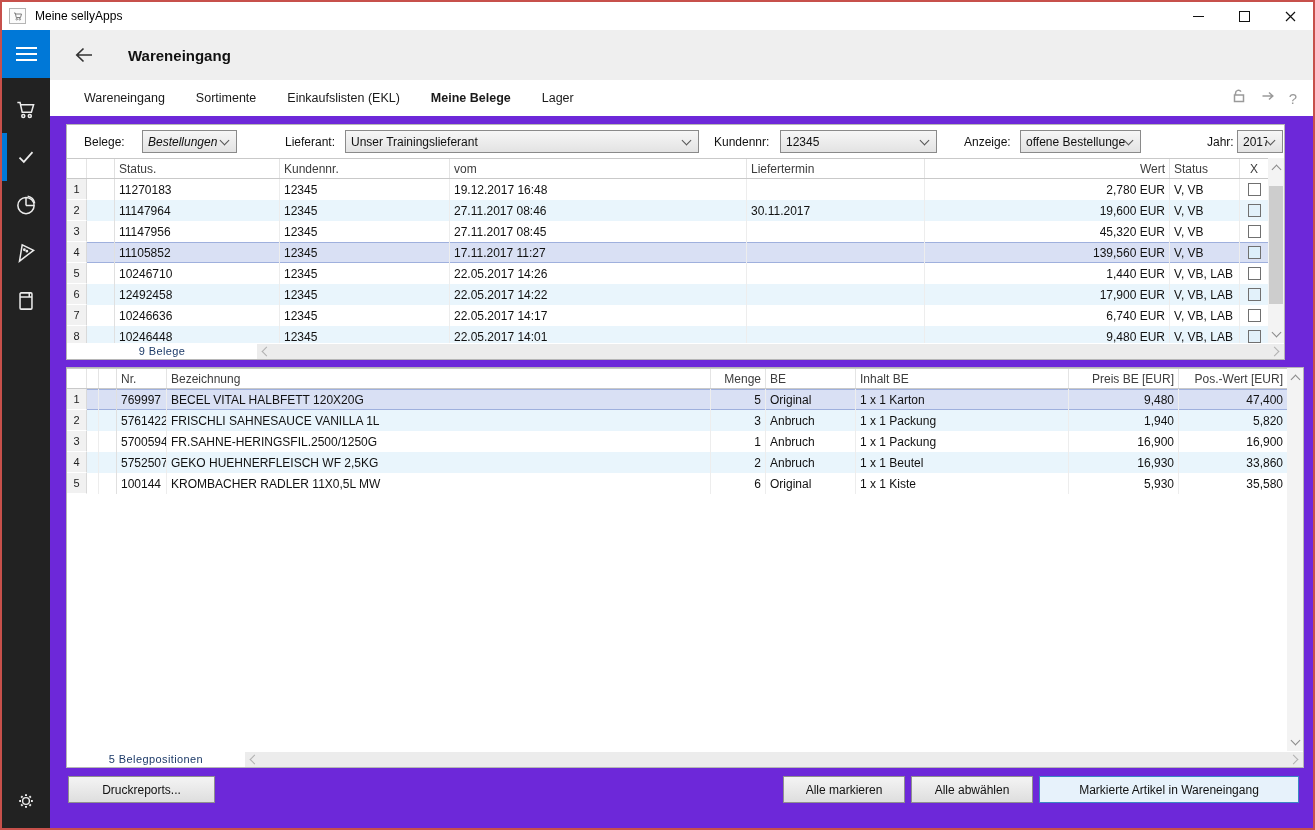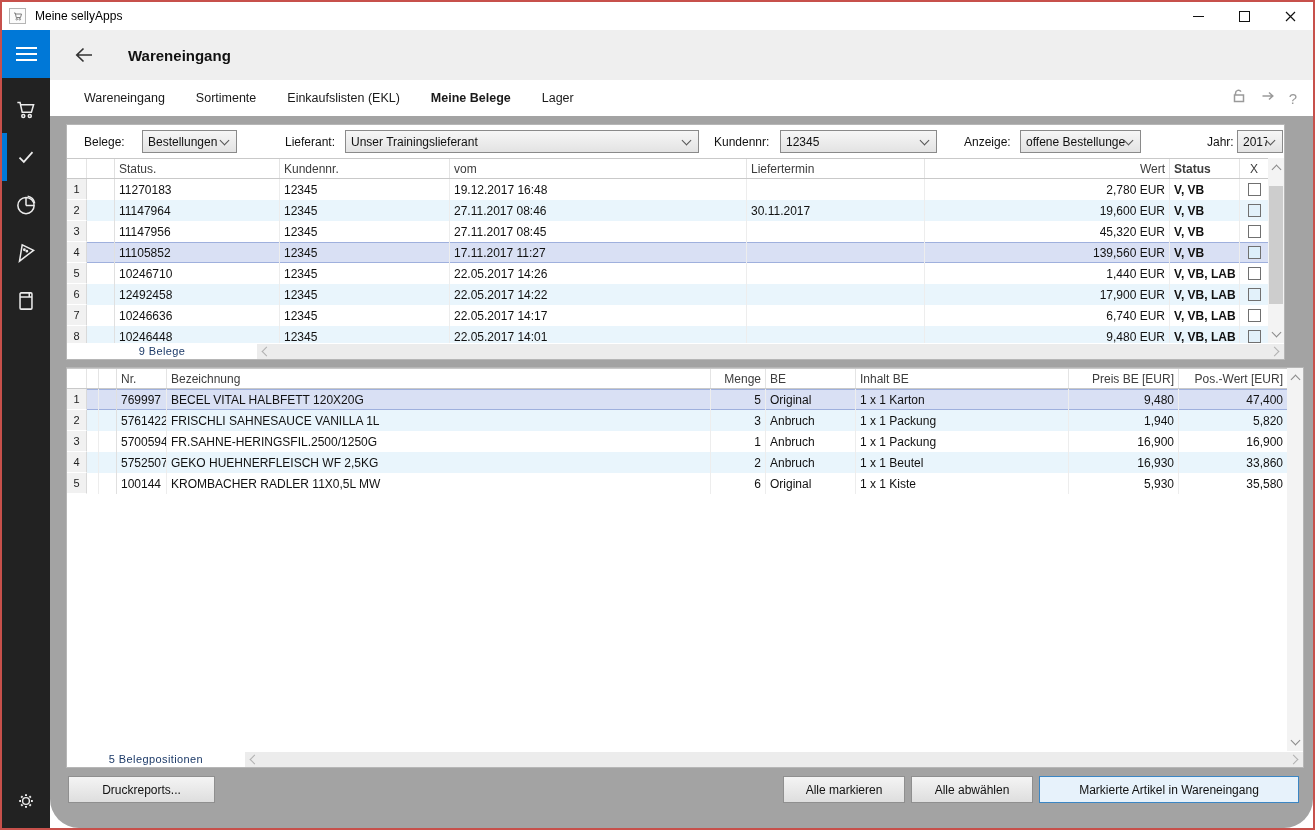--- a/index.html
+++ b/index.html
@@ -20,21 +20,21 @@
   #sidebar{position:absolute;left:0;top:28px;bottom:0;width:48px;background:#222;}
   .sb-menu{width:48px;height:48px;background:#0078d7;display:flex;flex-direction:column;align-items:center;justify-content:center;gap:4px;}
   .sb-menu span{display:block;width:21px;height:2px;background:#fff;}
   .sb-item{position:relative;width:48px;height:48px;display:flex;align-items:center;justify-content:center;}
   .sb-item.first{margin-top:7px;}
   .sb-item .accent{position:absolute;left:0;top:0;bottom:0;width:5px;background:#0078d7;}
   .sb-bottom{position:absolute;bottom:3px;left:0;}
   .sb-item svg{stroke:#ececec;fill:none;stroke-width:1.4;}
 
   
-  #content{position:absolute;left:48px;top:28px;right:0;bottom:0;background:#a3a3a3;border-radius:29px;}
+  #content{position:absolute;left:48px;top:28px;right:0;bottom:0;background:#6d28d9;}
   #page-header{position:absolute;left:0;top:0;right:0;height:50px;background:#efefef;display:flex;align-items:center;}
   #back-btn{margin-left:22px;display:flex;align-items:center;}
   #page-title{margin-left:32px;font-size:15px;font-weight:bold;color:#111;}
 
   #tab-row{position:absolute;left:0;top:50px;right:0;height:36px;display:flex;align-items:center;background:#fff;}
   #tabs{margin-left:34px;display:flex;gap:31px;}
   .tab{font-size:12.5px;color:#1a1a1a;cursor:default;}
   .tab.active{font-weight:bold;}
   #tab-icons{margin-left:auto;margin-right:16px;display:flex;gap:13px;align-items:center;}
   #tab-icons svg{stroke:#9a9a9a;fill:none;stroke-width:1.5;}
@@ -46,21 +46,21 @@
   #bottom-panel{left:16px;top:337px;width:1238px;height:401px;}
 
   
   #filter-row{position:relative;height:33px;}
   .flabel{position:absolute;top:10px;font-size:12px;color:#111;}
   .combo{position:absolute;top:5px;height:23px;border:1px solid #8a8a8a;background:linear-gradient(#f6f6f6,#e3e3e3);
          display:flex;align-items:center;box-sizing:border-box;}
   .combo-val{font-size:12px;color:#111;margin-left:5px;flex:1;white-space:nowrap;overflow:hidden;}
   .chev{width:6px;height:6px;border-right:1px solid #555;border-bottom:1px solid #555;transform:rotate(45deg);}
   .combo .chev{margin-right:8px;margin-top:-2px;flex:none;}
-  .fl0{left:17px;}  .fc0{left:75px;width:95px;}
+  .fl0{left:17px;}  .fc0{left:75px;width:95px;font-style:italic;}
   .fl1{left:218px;} .fc1{left:278px;width:354px;}
   .fl2{left:647px;} .fc2{left:713px;width:157px;}
   .fl3{left:897px;} .fc3{left:953px;width:121px;}
   .fl4{left:1140px;}.fc4{left:1170px;width:46px;}
 
   
   .tablewrap{position:absolute;left:0;right:0;bottom:16px;}
   #orders-table{top:33px;}
   #positions-table{top:0;}
   .thead{display:flex;height:21px;border-top:1px solid #c9c9c9;border-bottom:1px solid #c9c9c9;background:#fff;
@@ -78,21 +78,21 @@
   .gut{background:#f1f1f1;border-right:1px solid #d9d9d9;border-bottom:1px solid #fff;justify-content:center;
        font-size:11px;color:#222;padding:0;}
   
   .c-gutter{width:20px;flex:none;}
   .c-sp{width:28px;flex:none;border-right:1px solid #e0e0e0;}
   .c-belegnr{width:165px;flex:none;}
   .c-kundennr{width:170px;flex:none;}
   .c-vom{width:297px;flex:none;}
   .c-lt{width:178px;flex:none;}
   .c-wert{width:245px;flex:none;justify-content:flex-end;}
-  .c-status{width:70px;flex:none;font-weight:bold;}
+  .c-status{width:70px;flex:none;}
   .c-x{width:28px;flex:1;justify-content:center;border-right:none;}
   .cb{width:13px;height:13px;border:1px solid #707070;background:#fff;box-sizing:border-box;}
   .trow.alt .cb{background:#e2f1fa;}
   .trow.sel .cb{background:#ddeffa;}
   
   .c-sp1{width:12px;flex:none;}
   .c-sp2{width:18px;flex:none;border-right:1px solid #e0e0e0;}
   .c-nr{width:50px;flex:none;}
   .c-bez{width:544px;flex:none;}
   .c-menge{width:55px;flex:none;justify-content:flex-end;}

